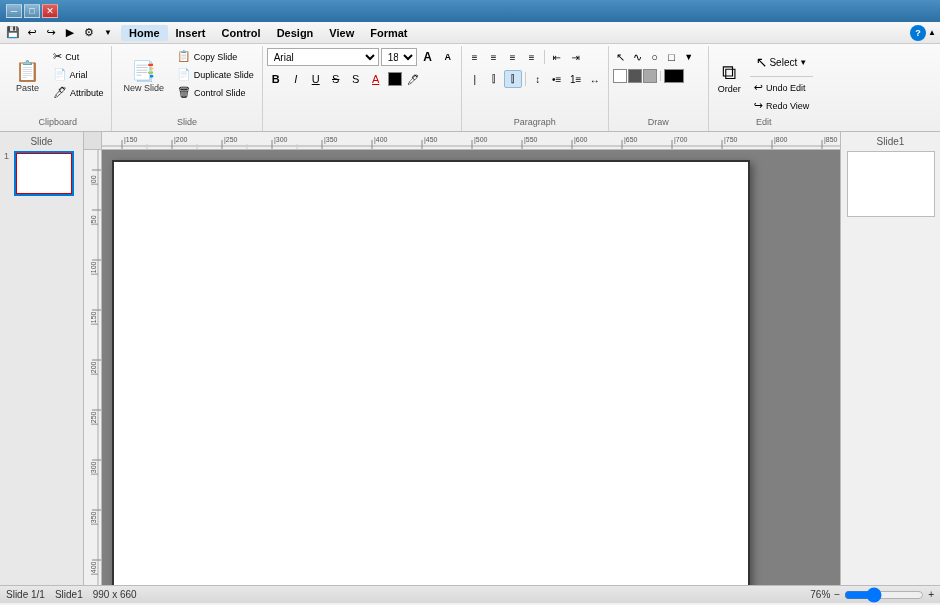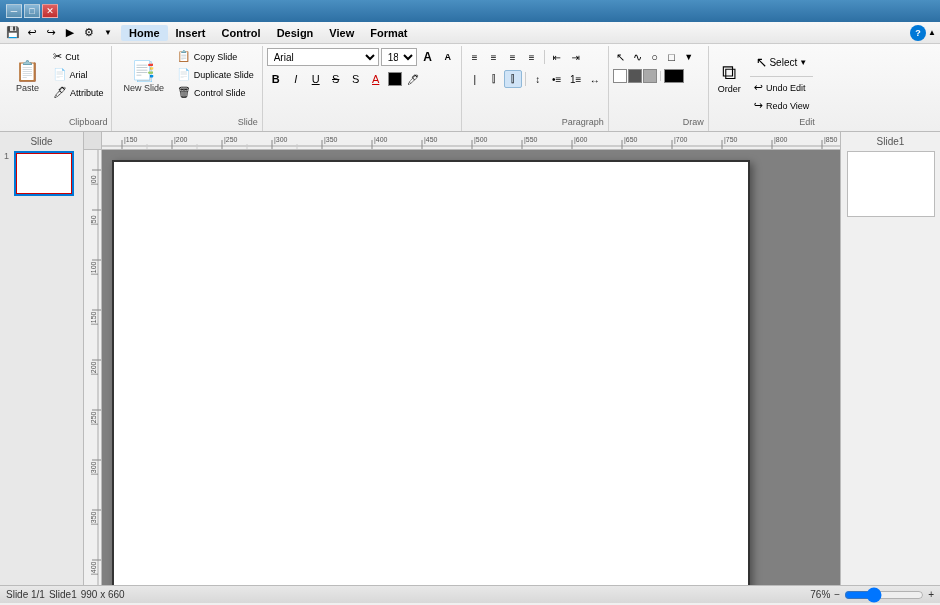--- a/index.html
+++ b/index.html
@@ -63,21 +63,21 @@
       min-width: fit-content;
     }
     .ribbon-group:last-child { border-right: none; }
     .ribbon-group-content {
       display: flex;
       align-items: flex-start;
       gap: 2px;
       flex: 1;
     }
     .ribbon-group-label {
-      text-align: right;
+      text-align: center;
       font-size: 9px;
       color: #666;
       margin-top: 2px;
       padding-bottom: 2px;
     }
     .ribbon-btn {
       display: flex;
       flex-direction: column;
       align-items: center;
       justify-content: center;
@@ -227,21 +227,21 @@
       height: 18px;
       background: linear-gradient(to bottom, #e8e8e8, #d8d8d8);
       border-top: 1px solid #bbb;
       display: flex;
       align-items: center;
       justify-content: space-between;
       padding: 0 6px;
       font-size: 10px;
       color: #333;
     }
-    #status-bar .status-left { display: flex; gap: 4px; }
+    #status-bar .status-left { display: flex; gap: 10px; }
     #status-bar .status-right { display: flex; align-items: center; gap: 4px; }
     #zoom-slider { width: 80px; height: 8px; }
     .help-btn {
       width: 16px; height: 16px; border-radius: 50%;
       background: #0078d7; color: white; font-size: 9px;
       display: flex; align-items: center; justify-content: center;
       cursor: pointer; font-weight: bold;
     }
 
     .separator { width: 1px; background: #ccc; margin: 2px 2px; align-self: stretch; }

